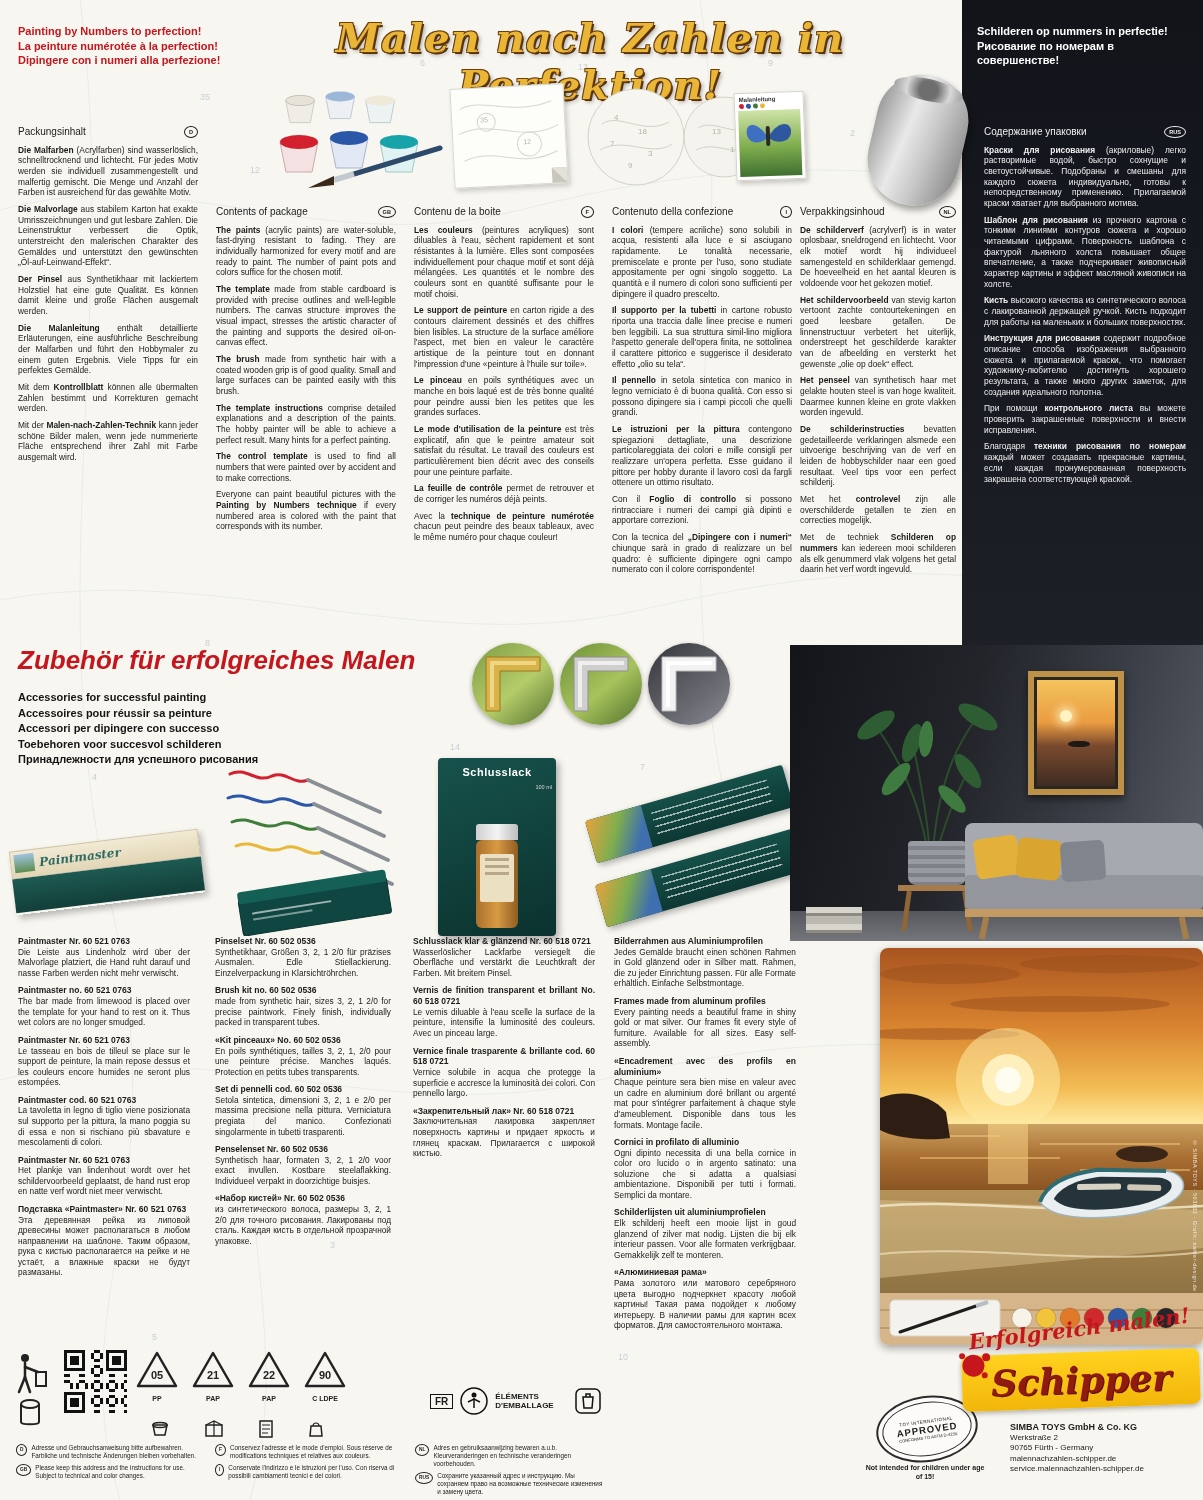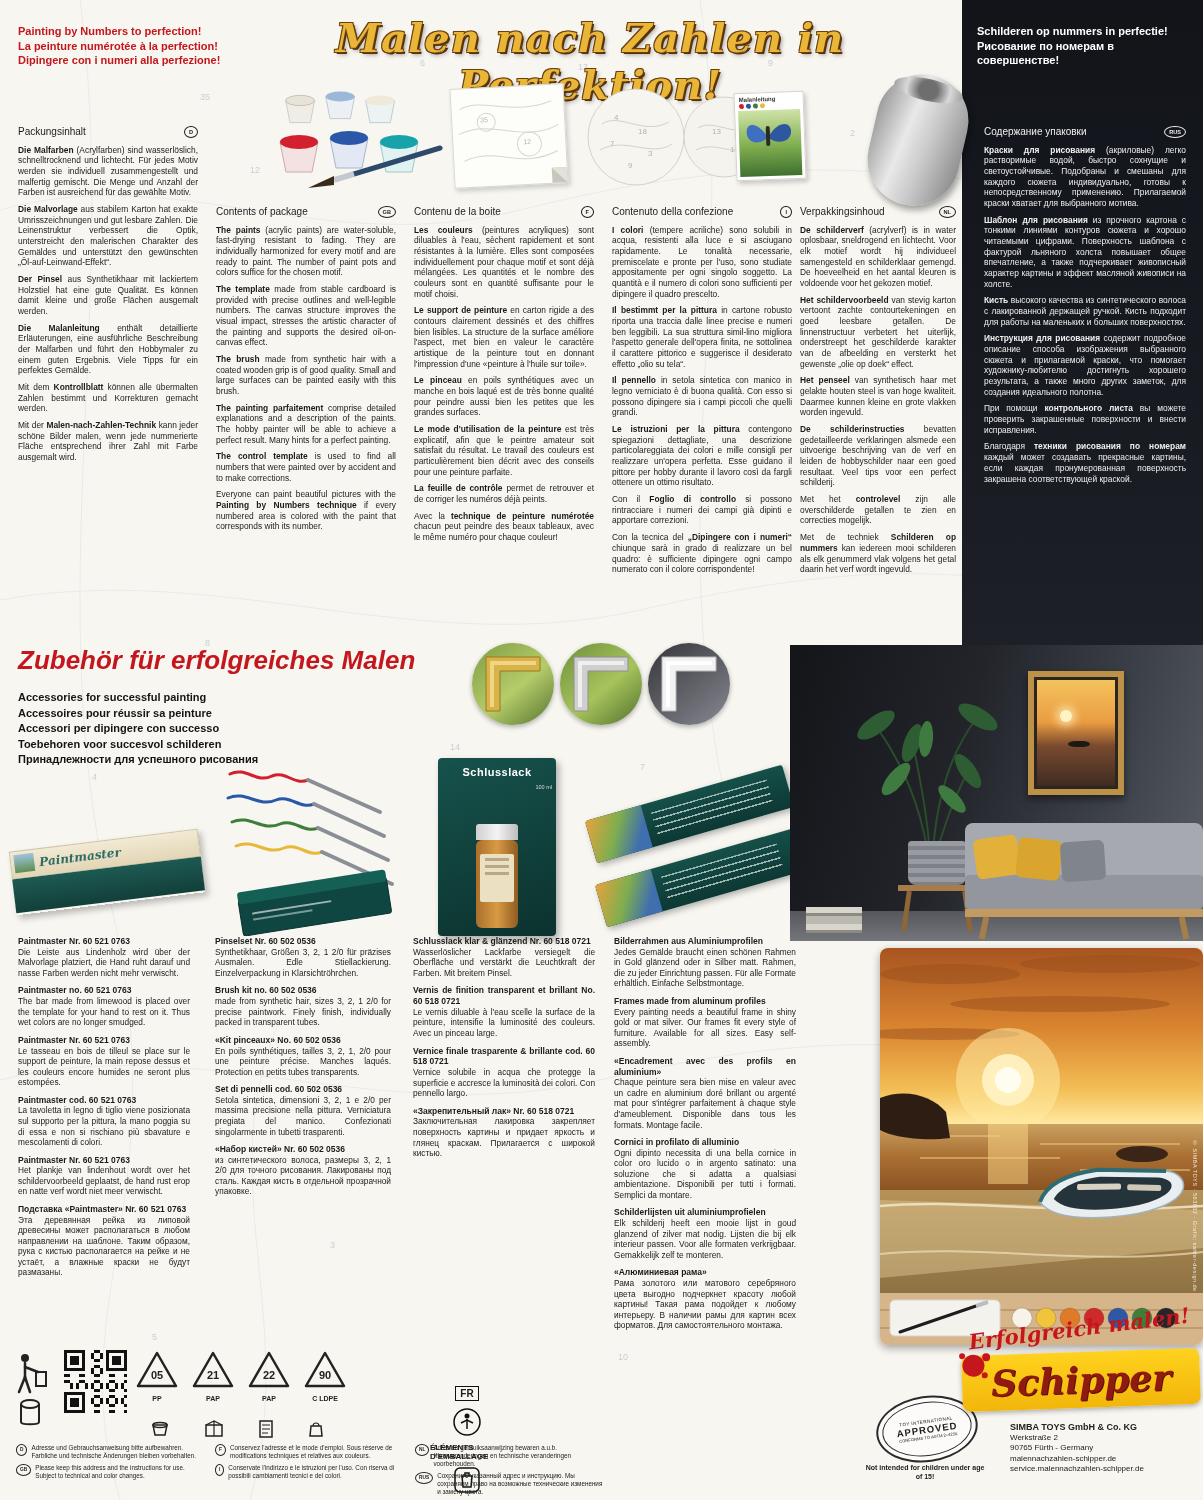--- a/index.html
+++ b/index.html
@@ -146,21 +146,21 @@
   .acc-entry b { display:block; font-size:8.5px; }
 
   
   .foot-icon { position:absolute; z-index:2; }
   #tidyman { left:14px; top:1352px; } #canicon { left:18px; top:1398px; }
   #qr { left:64px; top:1350px; }
   .recycle-row { position:absolute; left:134px; top:1350px; display:flex; gap:10px; z-index:2; }
   .rec-item { width:46px; text-align:center; }
   .rec-code { font-size:7px; font-weight:bold; color:#222; margin-top:1px; }
   .mini-icons { position:absolute; left:150px; top:1420px; display:flex; gap:34px; z-index:2; }
-  .frbox { position:absolute; left:430px; top:1386px; display:flex; align-items:center; gap:6px; z-index:2;flex-direction:column; }
+  .frbox { position:absolute; left:430px; top:1386px; display:flex; align-items:center; gap:6px; z-index:2; }
   .fr-tag { font-weight:bold; font-size:10px; border:1.5px solid #111; padding:1px 4px; }
   .fr-text { font-weight:bold; font-size:8px; line-height:9px; width:74px; }
   .notes { position:absolute; width:190px; z-index:2; }
   #notes-0 { left:16px; top:1444px; } #notes-1 { left:215px; top:1444px; } #notes-2 { left:415px; top:1444px; }
   .note { display:flex; gap:4px; margin-bottom:4px; font-size:6.3px; line-height:7.9px; color:#222; }
   .nbadge { flex:0 0 auto; border:1px solid #222; border-radius:50%; font-size:4.8px; font-weight:bold;
             padding:1px 3px; height:fit-content; }
   .approved { position:absolute; left:876px; top:1396px; width:98px; height:62px; border:2px solid #2b2b2b;
               border-radius:50%; transform:rotate(-8deg); display:flex; flex-direction:column; align-items:center;
               justify-content:center; z-index:2; background:rgba(255,255,255,.6); }
@@ -324,21 +324,21 @@
       <p class="col-para">Mit der <b>Malen-nach-Zahlen-Technik</b> kann jeder schöne Bilder malen, wenn jede nummerierte Fläche entsprechend ihrer Zahl mit Farbe ausgemalt wird.</p>
     </div>
   <div class="t-col" id="col-gb">
       <div class="col-head">
         <span class="col-heading">Contents of package</span>
         <span class="lang-badge">GB</span>
       </div>
       <p class="col-para"><b>The paints</b> (acrylic paints) are water-soluble, fast-drying resistant to fading. They are individually harmonized for every motif and are ready to paint. The number of paint pots and colors suffice for the chosen motif.</p>
       <p class="col-para"><b>The template</b> made from stable cardboard is provided with precise outlines and well-legible numbers. The canvas structure improves the visual impact, stresses the artistic character of the painting and supports the desired oil-on-canvas effect.</p>
       <p class="col-para"><b>The brush</b> made from synthetic hair with a coated wooden grip is of good quality. Small and large surfaces can be painted easily with this brush.</p>
-      <p class="col-para"><b>The painting parfaitement</b> comprise detailed explanations and a description of the paints. The hobby painter will be able to achieve a perfect result. Many hints for a perfect painting.</p>
+      <p class="col-para"><b>The template instructions</b> comprise detailed explanations and a description of the paints. The hobby painter will be able to achieve a perfect result. Many hints for a perfect painting.</p>
       <p class="col-para"><b>The control template</b> is used to find all numbers that were painted over by accident and to make corrections.</p>
       <p class="col-para">Everyone can paint beautiful pictures with the <b>Painting by Numbers technique</b> if every numbered area is colored with the paint that corresponds with its number.</p>
     </div>
   <div class="t-col" id="col-f">
       <div class="col-head">
         <span class="col-heading">Contenu de la boite</span>
         <span class="lang-badge">F</span>
       </div>
       <p class="col-para"><b>Les couleurs</b> (peintures acryliques) sont diluables à l'eau, sèchent rapidement et sont résistantes à la lumière. Elles sont composées individuellement pour chaque motif et sont déjà mélangées. Les quantités et le nombre des couleurs sont en quantité suffisante pour le motif choisi.</p>
       <p class="col-para"><b>Le support de peinture</b> en carton rigide a des contours clairement dessinés et des chiffres bien lisibles. La structure de la surface améliore l'aspect, met bien en valeur le caractère artistique de la peinture tout en donnant l'impression d'une «peinture à l'huile sur toile».</p>
@@ -346,21 +346,21 @@
       <p class="col-para"><b>Le mode d'utilisation de la peinture</b> est très explicatif, afin que le peintre amateur soit satisfait du résultat. Le travail des couleurs est particulièrement bien décrit avec des conseils pour une peinture parfaite.</p>
       <p class="col-para"><b>La feuille de contrôle</b> permet de retrouver et de corriger les numéros déjà peints.</p>
       <p class="col-para">Avec la <b>technique de peinture numérotée</b> chacun peut peindre des beaux tableaux, avec le même numéro pour chaque couleur!</p>
     </div>
   <div class="t-col" id="col-i">
       <div class="col-head">
         <span class="col-heading">Contenuto della confezione</span>
         <span class="lang-badge">I</span>
       </div>
       <p class="col-para"><b>I colori</b> (tempere acriliche) sono solubili in acqua, resistenti alla luce e si asciugano rapidamente. Le tonalità necessarie, premiscelate e pronte per l'uso, sono studiate appositamente per ogni singolo soggetto. La quantità e il numero di colori sono sufficienti per dipingere il quadro prescelto.</p>
-      <p class="col-para"><b>Il bestimmt per la pittura</b> in cartone robusto riporta una traccia dalle linee precise e numeri ben leggibili. La sua struttura simil-lino migliora l'aspetto generale dell'opera finita, ne sottolinea il carattere pittorico e suggerisce il desiderato effetto „olio su tela“.</p>
+      <p class="col-para"><b>Il supporto per la tubetti</b> in cartone robusto riporta una traccia dalle linee precise e numeri ben leggibili. La sua struttura simil-lino migliora l'aspetto generale dell'opera finita, ne sottolinea il carattere pittorico e suggerisce il desiderato effetto „olio su tela“.</p>
       <p class="col-para"><b>Il pennello</b> in setola sintetica con manico in legno verniciato è di buona qualità. Con esso si possono dipingere sia i campi piccoli che quelli grandi.</p>
       <p class="col-para"><b>Le istruzioni per la pittura</b> contengono spiegazioni dettagliate, una descrizione particolareggiata dei colori e mille consigli per realizzare un'opera perfetta. Esse guidano il pittore per hobby durante il lavoro così da fargli ottenere un ottimo risultato.</p>
       <p class="col-para">Con il <b>Foglio di controllo</b> si possono rintracciare i numeri dei campi già dipinti e apportare correzioni.</p>
       <p class="col-para">Con la tecnica del <b>„Dipingere con i numeri“</b> chiunque sarà in grado di realizzare un bel quadro: è sufficiente dipingere ogni campo numerato con il colore corrispondente!</p>
     </div>
   <div class="t-col" id="col-nl">
       <div class="col-head">
         <span class="col-heading">Verpakkingsinhoud</span>
         <span class="lang-badge">NL</span>
       </div>
@@ -585,20 +585,21 @@
       <div class="acc-entry"><b>Paintmaster Nr. 60 521 0763</b>Le tasseau en bois de tilleul se place sur le support de peinture, la main repose dessus et les couleurs encore humides ne seront plus estompées.</div>
       <div class="acc-entry"><b>Paintmaster cod. 60 521 0763</b>La tavoletta in legno di tiglio viene posizionata sul supporto per la pittura, la mano poggia su di essa e non si rischiano più sbavature e mescolamenti di colori.</div>
       <div class="acc-entry"><b>Paintmaster Nr. 60 521 0763</b>Het plankje van lindenhout wordt over het schildervoorbeeld geplaatst, de hand rust erop en natte verf wordt niet meer verwischt.</div>
       <div class="acc-entry"><b>Подставка «Paintmaster» Nr. 60 521 0763</b>Эта деревянная рейка из липовой древесины может располагаться в любом направлении на шаблоне. Таким образом, рука с кистью располагается на рейке и не устаёт, а влажные краски не будут размазаны.</div>
     </div>
   <div class="acc-col" id="acc-col-1">
       <div class="acc-entry"><b>Pinselset Nr. 60 502 0536</b>Synthetikhaar, Größen 3, 2, 1 2/0 für präzises Ausmalen. Edle Stiellackierung. Einzelverpackung in Klarsichtröhrchen.</div>
       <div class="acc-entry"><b>Brush kit no. 60 502 0536</b>made from synthetic hair, sizes 3, 2, 1 2/0 for precise paintwork. Finely finish, individually packed in transparent tubes.</div>
       <div class="acc-entry"><b>«Kit pinceaux» No. 60 502 0536</b>En poils synthétiques, tailles 3, 2, 1, 2/0 pour une peinture précise. Manches laqués. Protection en petits tubes transparents.</div>
       <div class="acc-entry"><b>Set di pennelli cod. 60 502 0536</b>Setola sintetica, dimensioni 3, 2, 1 e 2/0 per massima precisione nella pittura. Verniciatura pregiata del manico. Confezionati singolarmente in tubetti trasparenti.</div>
+      <div class="acc-entry"><b>Penselenset Nr. 60 502 0536</b>Synthetisch haar, formaten 3, 2, 1 2/0 voor exact invullen. Kostbare steelaflakking. Individueel verpakt in doorzichtige buisjes.</div>
       <div class="acc-entry"><b>«Набор кистей» Nr. 60 502 0536</b>из синтетического волоса, размеры 3, 2, 1 2/0 для точного рисования. Лакированы под сталь. Каждая кисть в отдельной прозрачной упаковке.</div>
     </div>
   <div class="acc-col" id="acc-col-2">
       <div class="acc-entry"><b>Schlusslack klar &amp; glänzend Nr. 60 518 0721</b>Wasserlöslicher Lackfarbe versiegelt die Oberfläche und verstärkt die Leuchtkraft der Farben. Mit breitem Pinsel.</div>
       <div class="acc-entry"><b>Vernis de finition transparent et brillant No. 60 518 0721</b>Le vernis diluable à l'eau scelle la surface de la peinture, intensifie la luminosité des couleurs. Avec un pinceau large.</div>
       <div class="acc-entry"><b>Vernice finale trasparente &amp; brillante cod. 60 518 0721</b>Vernice solubile in acqua che protegge la superficie e accresce la luminosità dei colori. Con pennello largo.</div>
       <div class="acc-entry"><b>«Закрепительный лак» Nr. 60 518 0721</b>Заключительная лакировка закрепляет поверхность картины и придает яркость и глянец краскам. Прилагается с широкой кистью.</div>
     </div>
   <div class="acc-col" id="acc-col-3">
       <div class="acc-entry"><b>Bilderrahmen aus Aluminiumprofilen</b>Jedes Gemälde braucht einen schönen Rahmen in Gold glänzend oder in Silber matt. Rahmen, die zu jeder Einrichtung passen. Für alle Formate erhältlich. Einfache Selbstmontage.</div>

